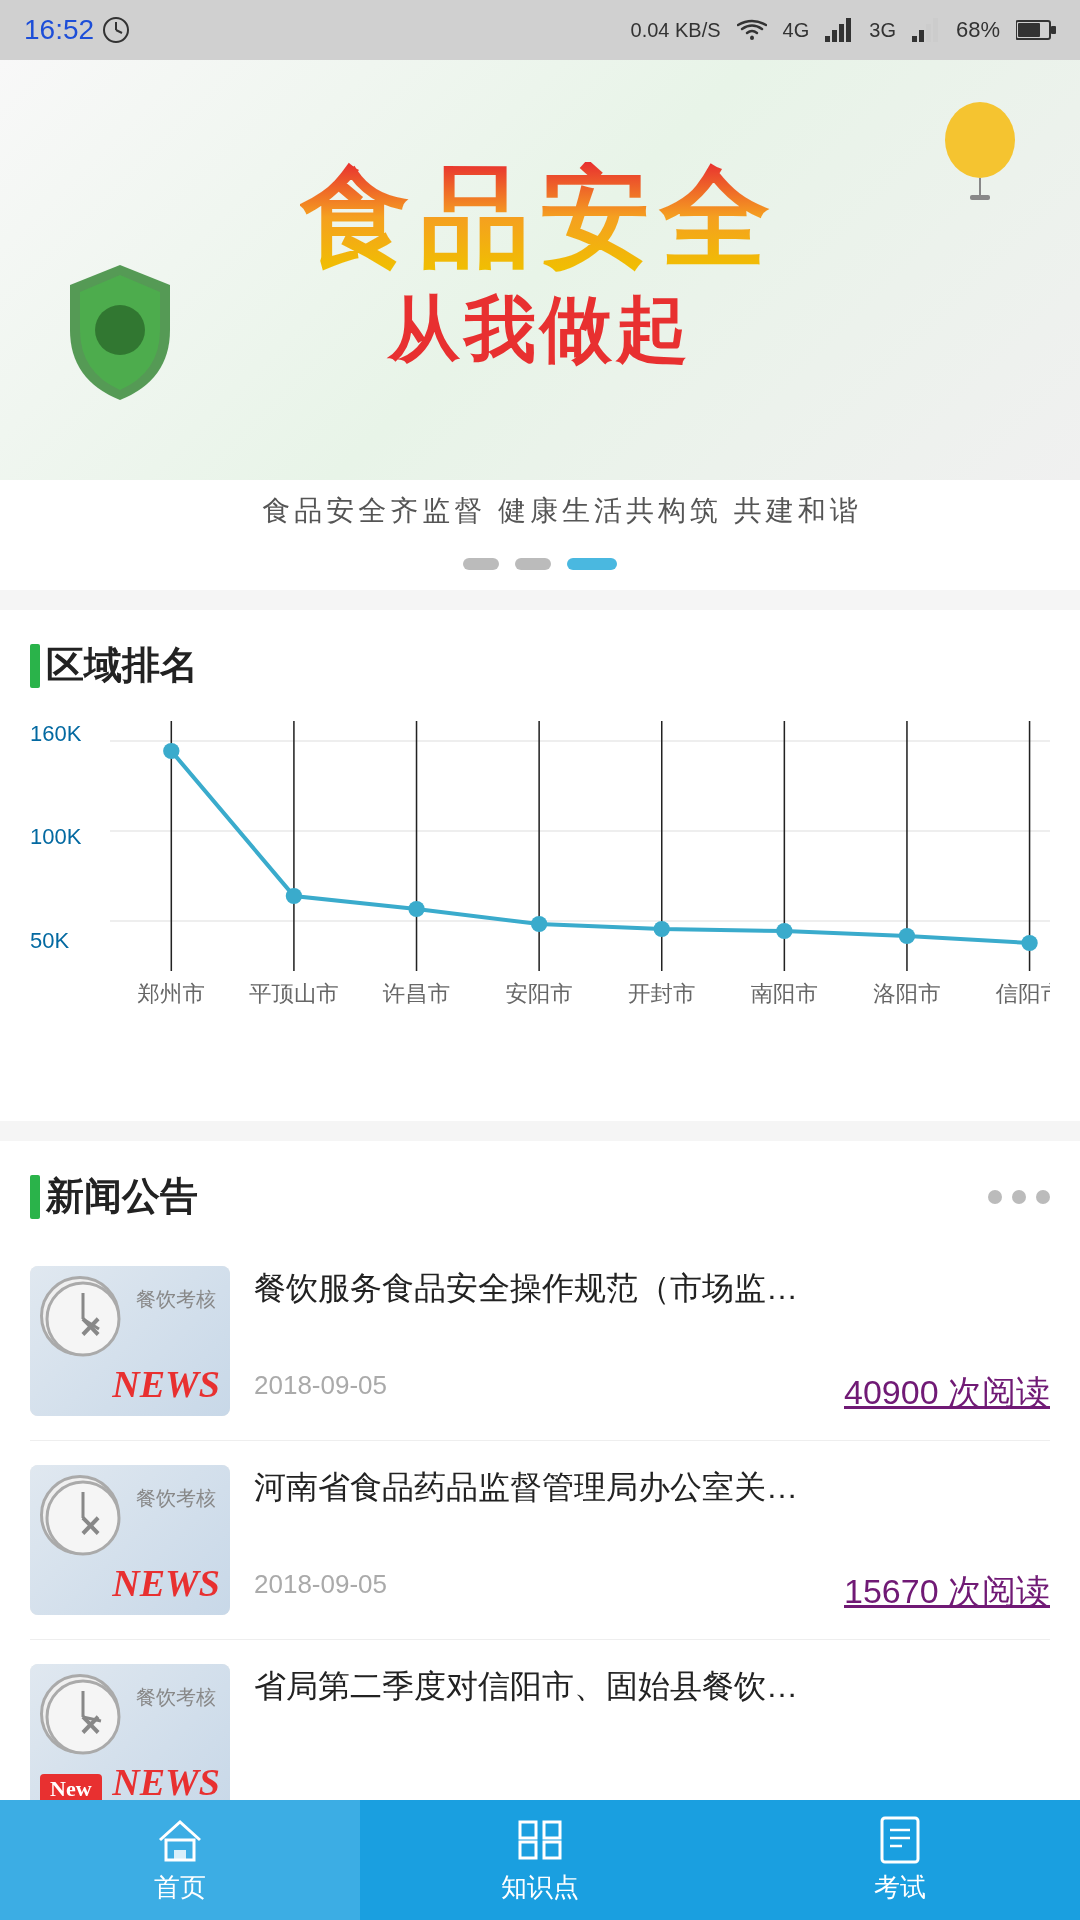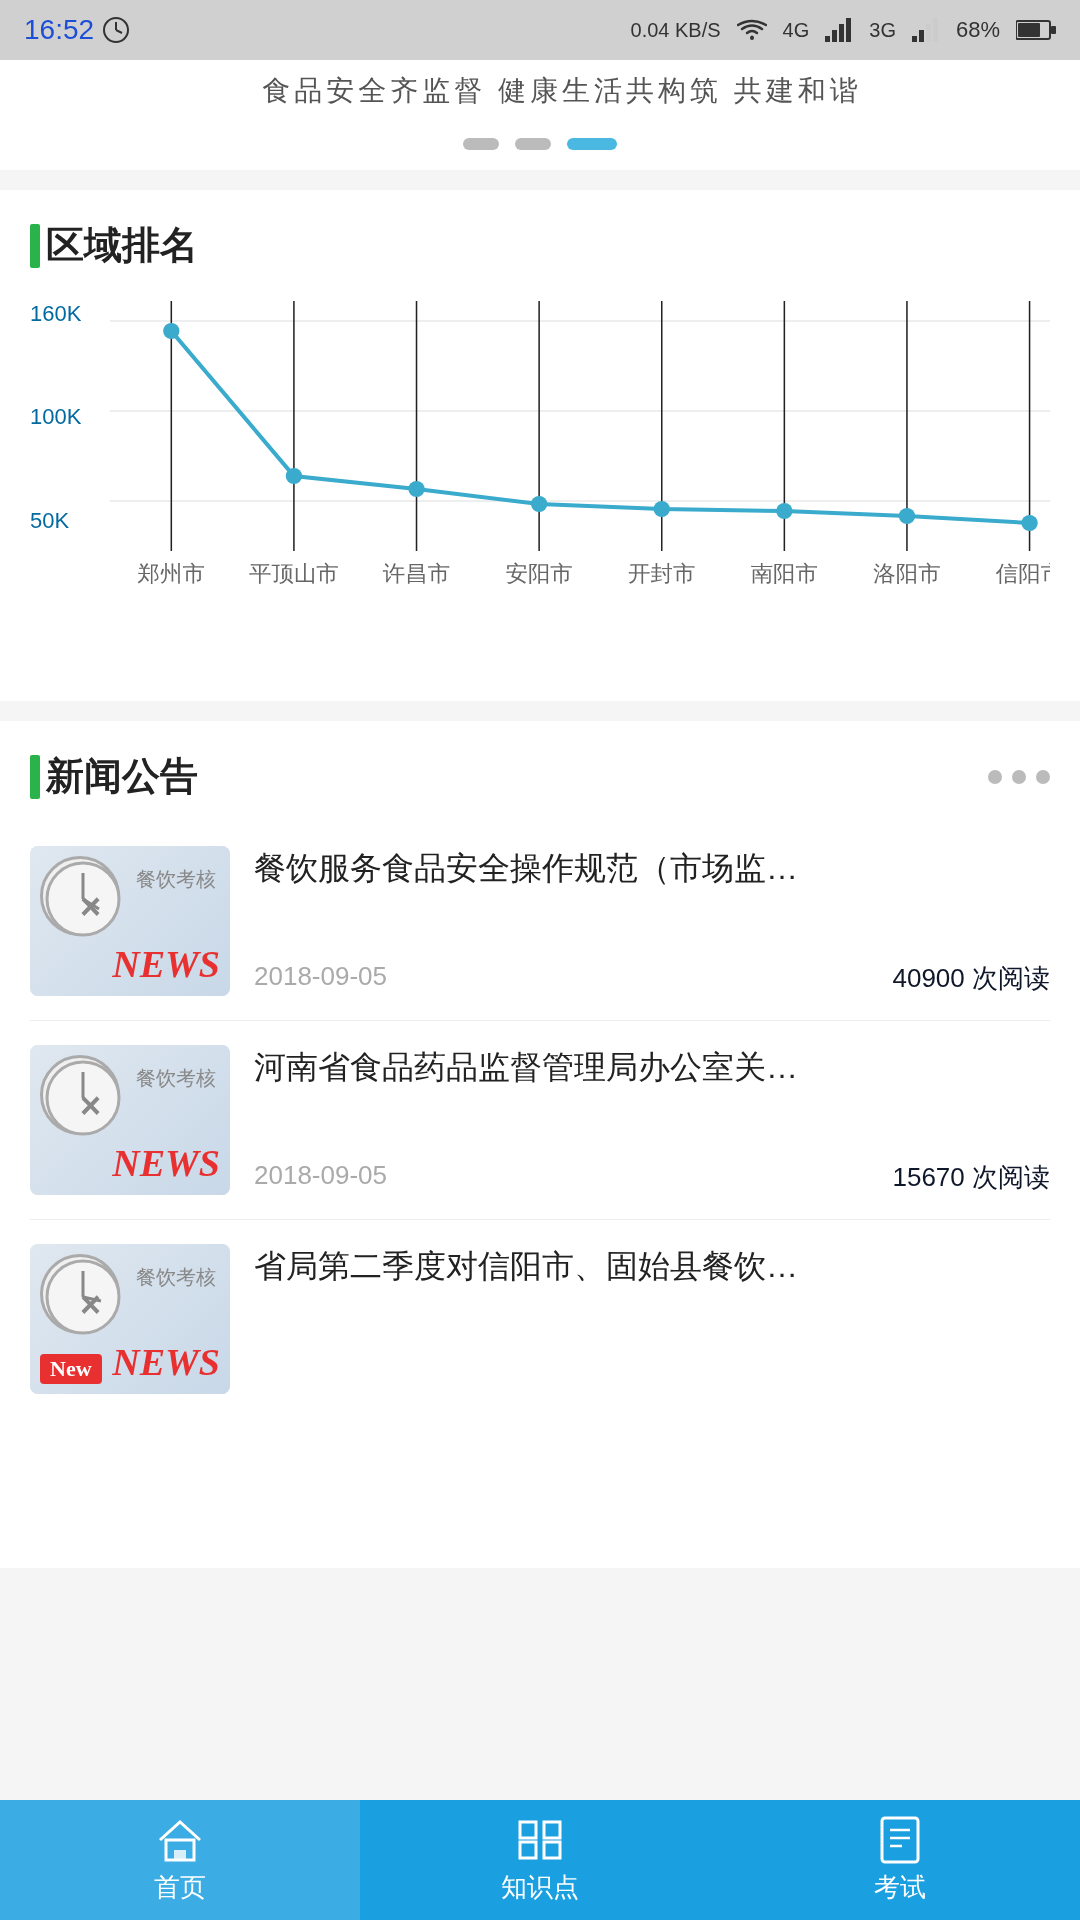--- a/index.html
+++ b/index.html
@@ -231,22 +231,23 @@
     .news-meta {
       display: flex;
       justify-content: space-between;
       margin-top: auto;
     }
     .news-date {
       font-size: 26px;
       color: #aaa;
     }
     .news-reads {
-      font-size: 26px;
-      color: #0f172a;
+      font-size: 34px;
+      color: #701a75;
+      text-decoration: underline;
     }
 
     
     .bottom-nav {
       position: fixed;
       bottom: 0;
       left: 0;
       width: 1080px;
       height: 120px;
       background: #1a9fe0;
@@ -337,20 +338,39 @@
     <span>68%</span>
     <svg width="40" height="22" viewBox="0 0 40 22">
       <rect x="0" y="2" width="34" height="18" rx="2" stroke="#333" stroke-width="2" fill="none"></rect>
       <rect x="2" y="4" width="22" height="14" rx="1" fill="#333"></rect>
       <rect x="35" y="7" width="5" height="8" rx="1" fill="#333"></rect>
     </svg>
   </div>
 </div>
 
 <div class="banner-section">
+  <div class="banner-image">
+
+    <svg class="banner-deco-shield" viewBox="0 0 120 140">
+      <path d="M60 5 L110 25 L110 70 Q110 120 60 140 Q10 120 10 70 L10 25 Z" fill="#3a8a3a" opacity="0.85"></path>
+      <path d="M60 15 L100 32 L100 70 Q100 112 60 130 Q20 112 20 70 L20 32 Z" fill="#4ab34a" opacity="0.7"></path>
+      <circle cx="60" cy="70" r="25" fill="#2a6a2a" opacity="0.8"></circle>
+    </svg>
+
+    <svg class="banner-deco-balloon" viewBox="0 0 80 100">
+      <ellipse cx="40" cy="40" rx="35" ry="38" fill="#f5c430"></ellipse>
+      <line x1="40" y1="78" x2="40" y2="98" stroke="#888" stroke-width="2"></line>
+      <rect x="30" y="95" width="20" height="5" rx="2" fill="#888"></rect>
+    </svg>
+
+    <div style="text-align:center; position:relative; z-index:2;">
+      <div class="banner-title-main">食品安全</div>
+      <div class="banner-subtitle">从我做起</div>
+    </div>
+  </div>
   <div style="background:#fff; padding: 12px 0 8px; text-align:center;margin-left:44px;">
     <span style="font-size:28px; color:#555; letter-spacing:4px;">食品安全齐监督  健康生活共构筑  共建和谐</span>
   </div>
   <div class="banner-dots">
     <div class="dot"></div>
     <div class="dot"></div>
     <div class="dot active"></div>
   </div>
 </div>
 

